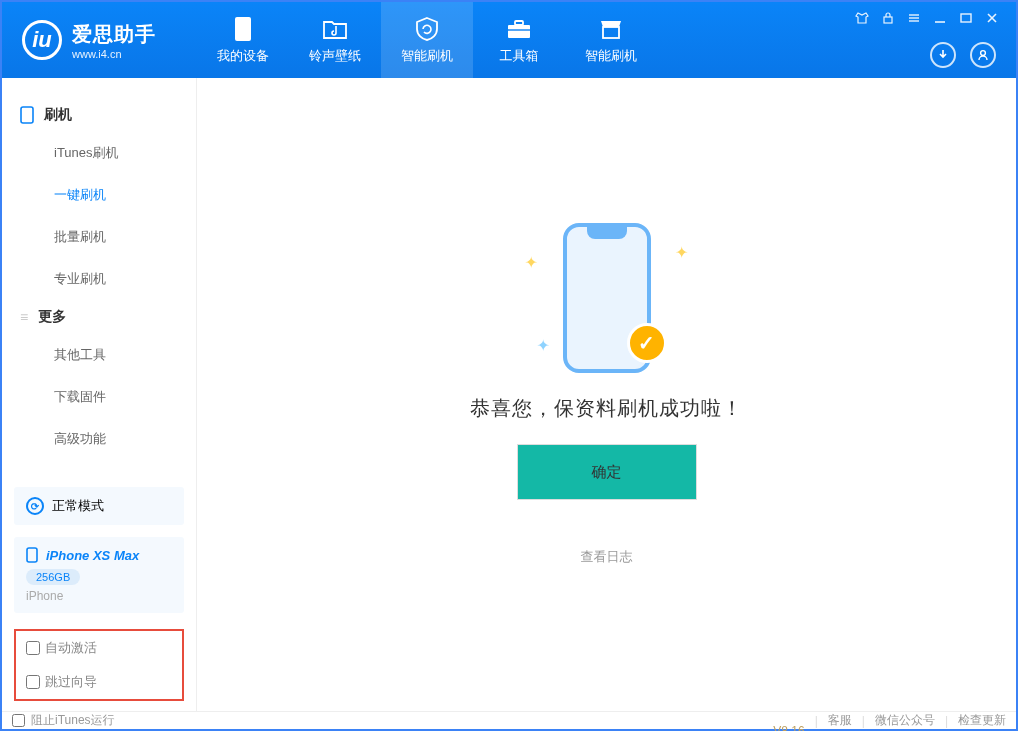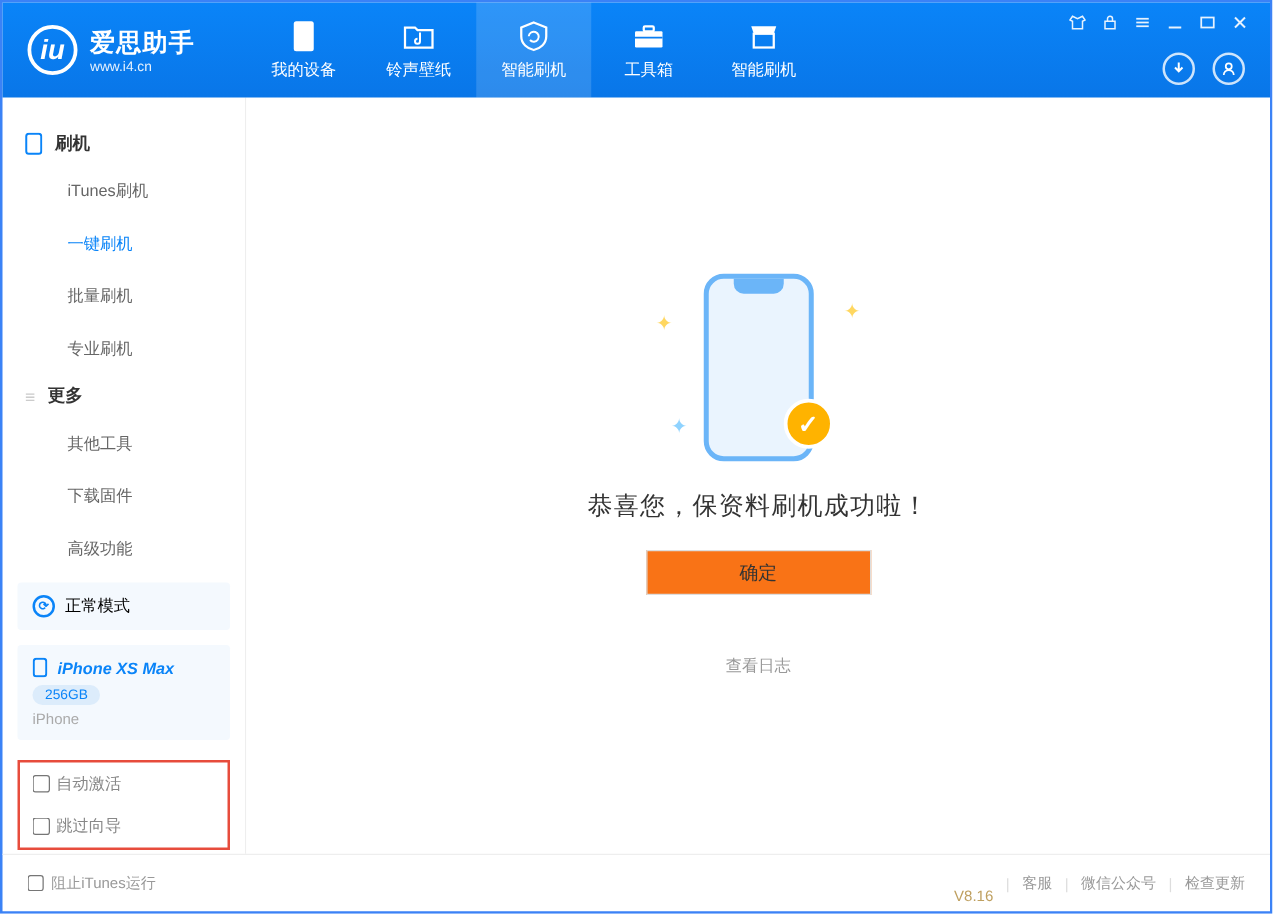--- a/index.html
+++ b/index.html
@@ -39,24 +39,24 @@
 .sb-checks input { width: 14px; height: 14px; }
 
 .main { flex: 1; display: flex; flex-direction: column; align-items: center; justify-content: center; gap: 22px; background: #fff; }
 .illus { position: relative; width: 180px; height: 150px; display:flex; align-items:center; justify-content:center; }
 .phone { width: 88px; height: 150px; border: 4px solid #6bb5f8; border-radius: 16px; background: #eaf4fe; position: relative; }
 .phone::before { content:""; position:absolute; top:0; left:50%; transform:translateX(-50%); width:40px; height:12px; background:#6bb5f8; border-radius: 0 0 8px 8px; }
 .badge-check { position: absolute; right: 30px; bottom: 10px; width: 40px; height: 40px; background: #ffb300; border-radius: 50%; display: flex; align-items: center; justify-content: center; color: #fff; font-size: 20px; font-weight: bold; border: 3px solid #fff; }
 .spark { position:absolute; color:#ffd760; font-size:16px; }
 .spark.s1{ left:8px; top:30px;} .spark.s2{ right:8px; top:20px;} .spark.s3{ left:20px; bottom:18px; color:#8fd3ff;}
 .success-text { font-size: 20px; color: #333; letter-spacing: 1px; }
-.ok-btn { width: 180px; height: 36px; border: 1px solid #ddd; background: #f97316; font-size: 15px; color: #333; cursor: pointer; }
+.ok-btn { width: 180px; height: 56px; border: 1px solid #ddd; background: #14b8a6; font-size: 15px; color: #333; cursor: pointer; }
 .log-link { font-size: 13px; color: #999; cursor: pointer; margin-top: 26px; }
 
-.footer { height: 46px; border-top: 1px solid #eee; display: flex; align-items: center; padding: 0 20px; font-size: 12px; color: #999; }
+.footer { height: 18px; border-top: 1px solid #eee; display: flex; align-items: center; padding: 0 10px; font-size: 12px; color: #999; }
 .footer-left { display: flex; align-items: center; gap: 6px; }
 .footer-right { margin-left: auto; display: flex; align-items: center; gap: 10px; }
 .footer-right .sep { color: #ddd; }
 .footer-right a { color: #999; cursor: pointer; }
 .version { color: #bfa060; margin-top: 20px; }
 
 svg { display:block; }
 </style>
 </head>
 <body>

